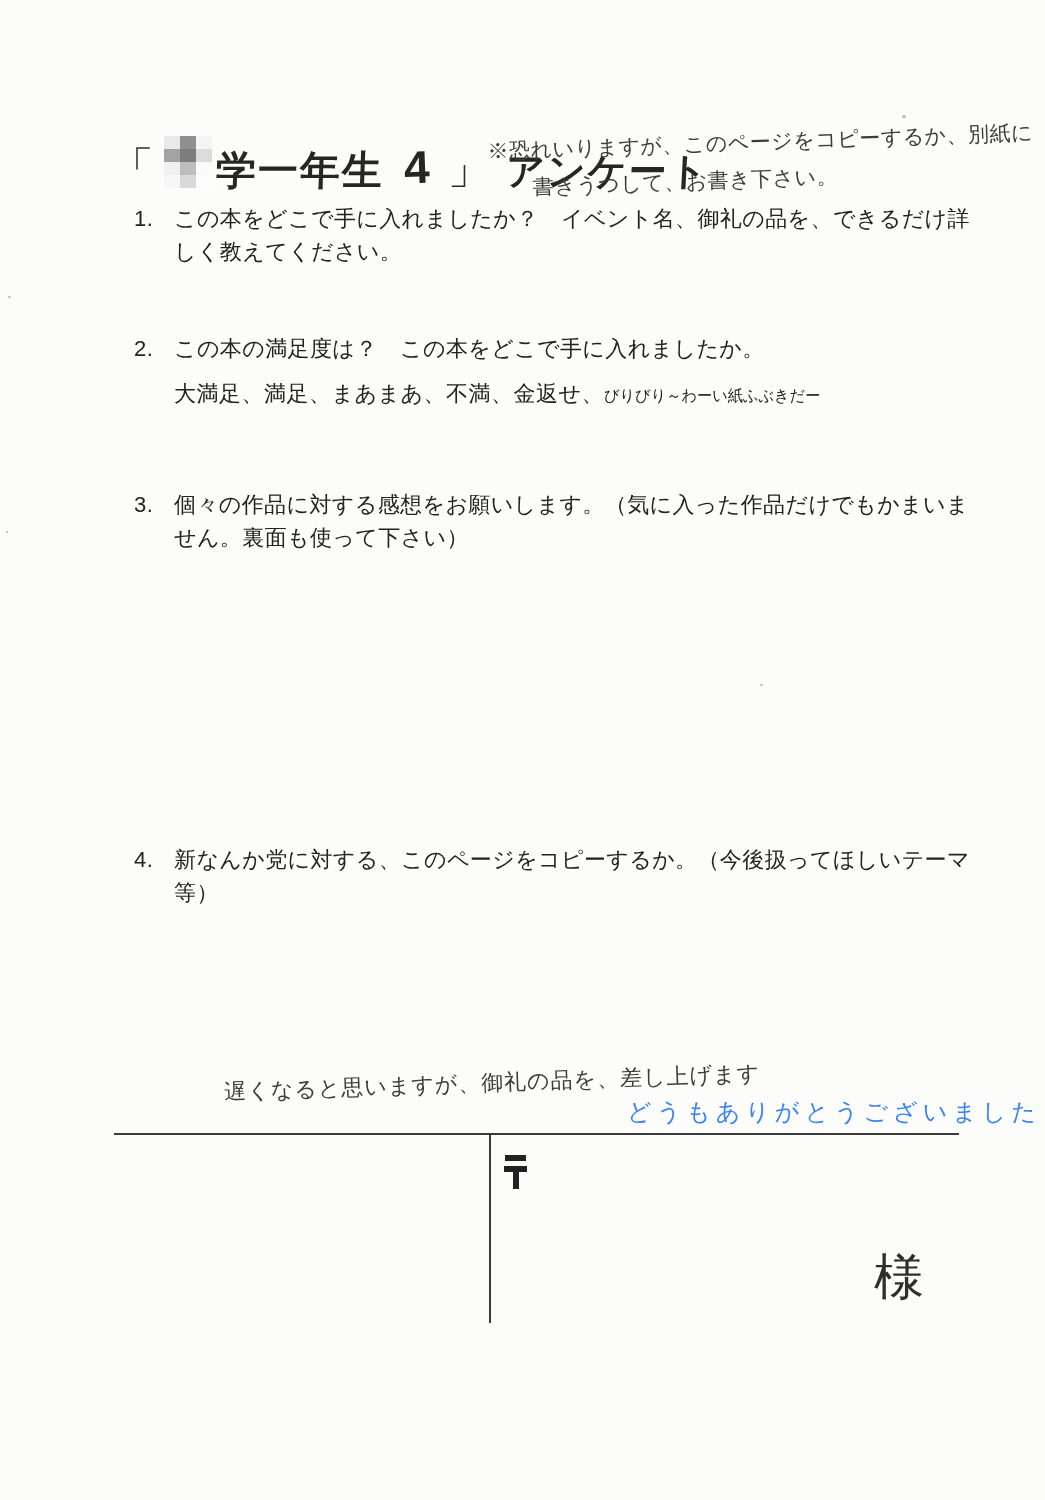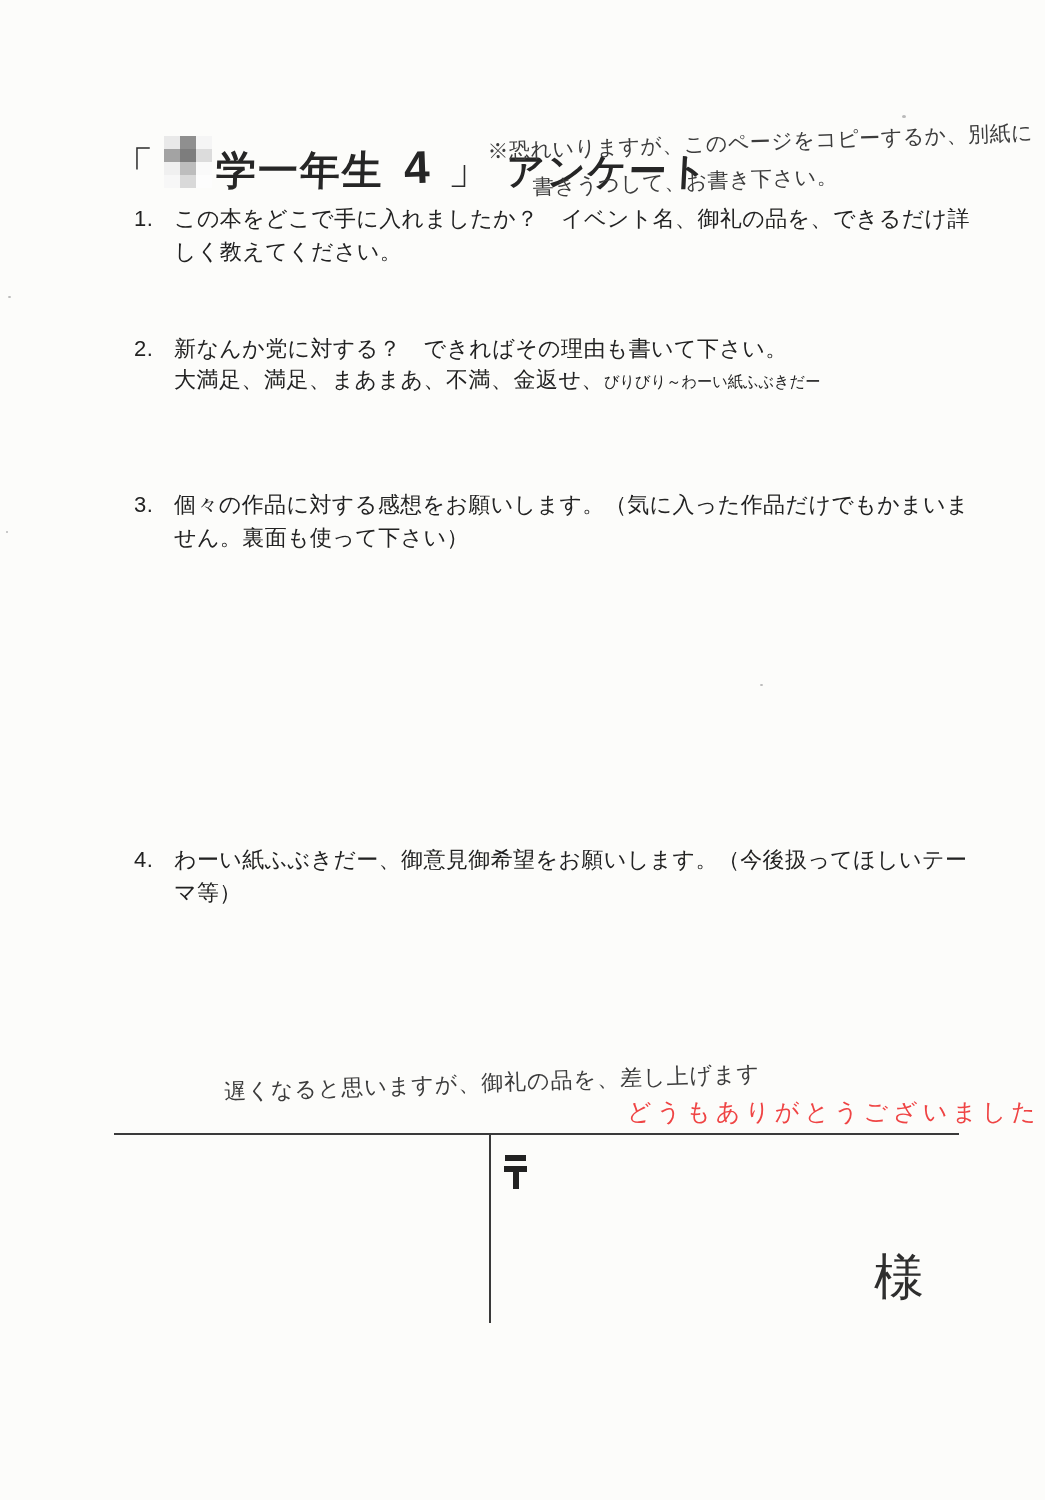--- a/index.html
+++ b/index.html
@@ -35,32 +35,32 @@
     position:absolute;left:134px;display:flex;font-size:22px;line-height:1.5;
     letter-spacing:0.4px;color:#222;
   }
   .q-num{width:40px;flex:none;}
   .q-text{width:800px;}
   .q1{top:202px;}
   .q2{top:332px;}
   .q3{top:488px;}
   .q4{top:843px;}
   .options-line{
-    position:absolute;left:174px;top:365px;font-size:22px;letter-spacing:0.5px;
+    position:absolute;left:174px;top:379px;font-size:22px;letter-spacing:0.5px;
     color:#222;white-space:nowrap;
   }
   .options-tail{font-size:16px;letter-spacing:0;display:inline-block;transform:scaleX(0.95);transform-origin:left;}
   
   .closing-hand{
     position:absolute;left:224px;top:1068px;transform:rotate(-2deg);
     font-size:22px;color:#3c3c3c;letter-spacing:1px;white-space:nowrap;
   }
   .thanks-printed{
     position:absolute;left:627px;top:1096px;font-size:24px;letter-spacing:5px;
-    color:#ef4444;white-space:nowrap;
+    color:#3b82f6;white-space:nowrap;
   }
   
   .hline{position:absolute;left:114px;top:1133px;width:845px;height:2px;background:#3a3a3a;}
   .vline{position:absolute;left:489px;top:1133px;width:2px;height:190px;background:#3a3a3a;}
   .postal-mark{position:absolute;left:504px;top:1155px;width:24px;height:34px;}
   .postal-mark .bar1{position:absolute;left:1px;top:0;width:21px;height:6px;background:#222;}
   .postal-mark .bar2{position:absolute;left:0;top:11px;width:23px;height:6px;background:#222;}
   .postal-mark .stem{position:absolute;left:9px;top:13px;width:6px;height:21px;background:#222;}
   .honorific{
     position:absolute;left:874px;top:1244px;font-size:50px;color:#2e2e2e;
@@ -105,34 +105,34 @@
     <span class="l2">書きうつして、お書き下さい。</span>
   </div>
 
   <div class="q q1">
     <span class="q-num">1.</span>
     <span class="q-text">この本をどこで手に入れましたか？　イベント名、御礼の品を、できるだけ詳しく教えてください。</span>
   </div>
 
   <div class="q q2">
     <span class="q-num">2.</span>
-    <span class="q-text">新なんか党に対する？　できればその理由も書いて下さい。</span>
+    <span class="q-text">この本の満足度は？　この本をどこで手に入れましたか。</span>
   </div>
   <div class="options-line">
     <span>大満足、満足、まあまあ、不満、金返せ、</span><span class="options-tail">びりびり～わーい紙ふぶきだー</span>
   </div>
 
   <div class="q q3">
     <span class="q-num">3.</span>
     <span class="q-text">個々の作品に対する感想をお願いします。（気に入った作品だけでもかまいません。裏面も使って下さい）</span>
   </div>
 
   <div class="q q4">
     <span class="q-num">4.</span>
-    <span class="q-text">わーい紙ふぶきだー、御意見御希望をお願いします。（今後扱ってほしいテーマ等）</span>
+    <span class="q-text">新なんか党に対する、このページをコピーするか。（今後扱ってほしいテーマ等）</span>
   </div>
 
   <div class="closing-hand">遅くなると思いますが、御礼の品を、差し上げます</div>
   <div class="thanks-printed">どうもありがとうございました</div>
 
   <div class="hline"></div>
   <div class="vline"></div>
   <div class="postal-mark" aria-label="〒">
     <div class="bar1"></div>
     <div class="bar2"></div>

